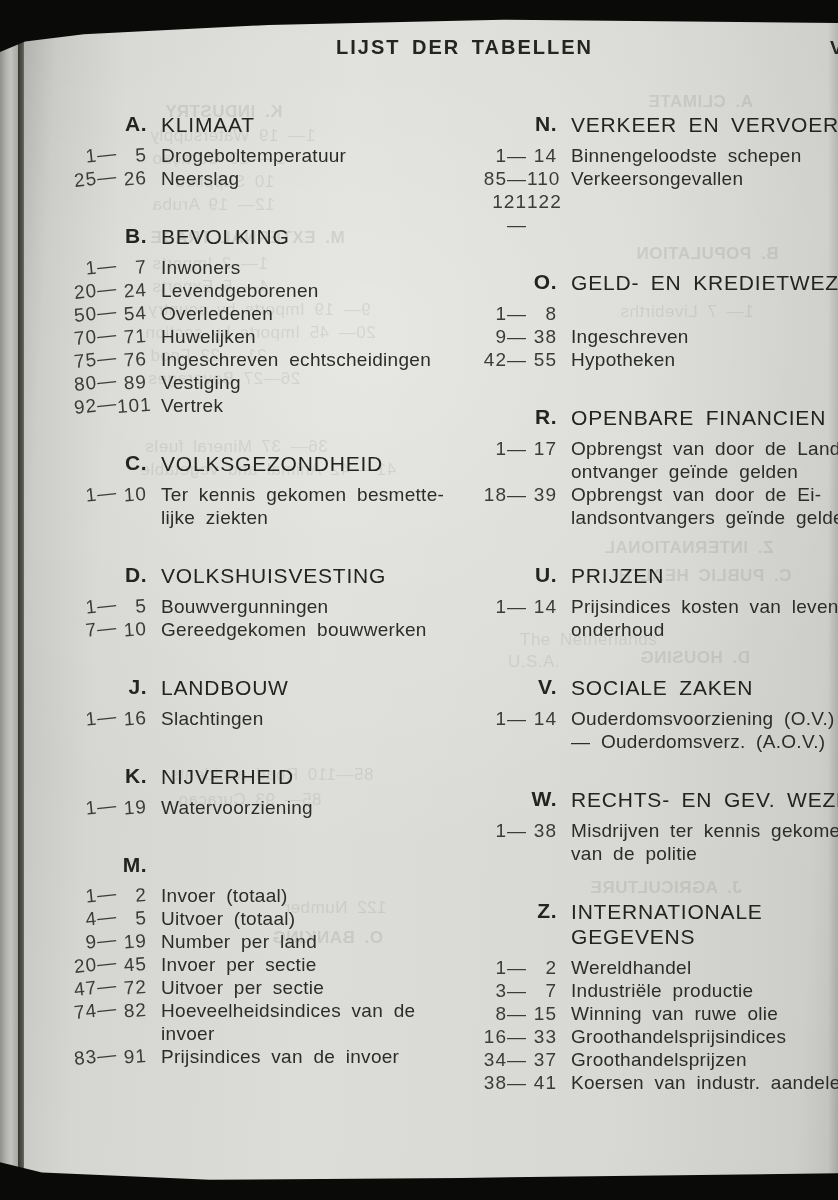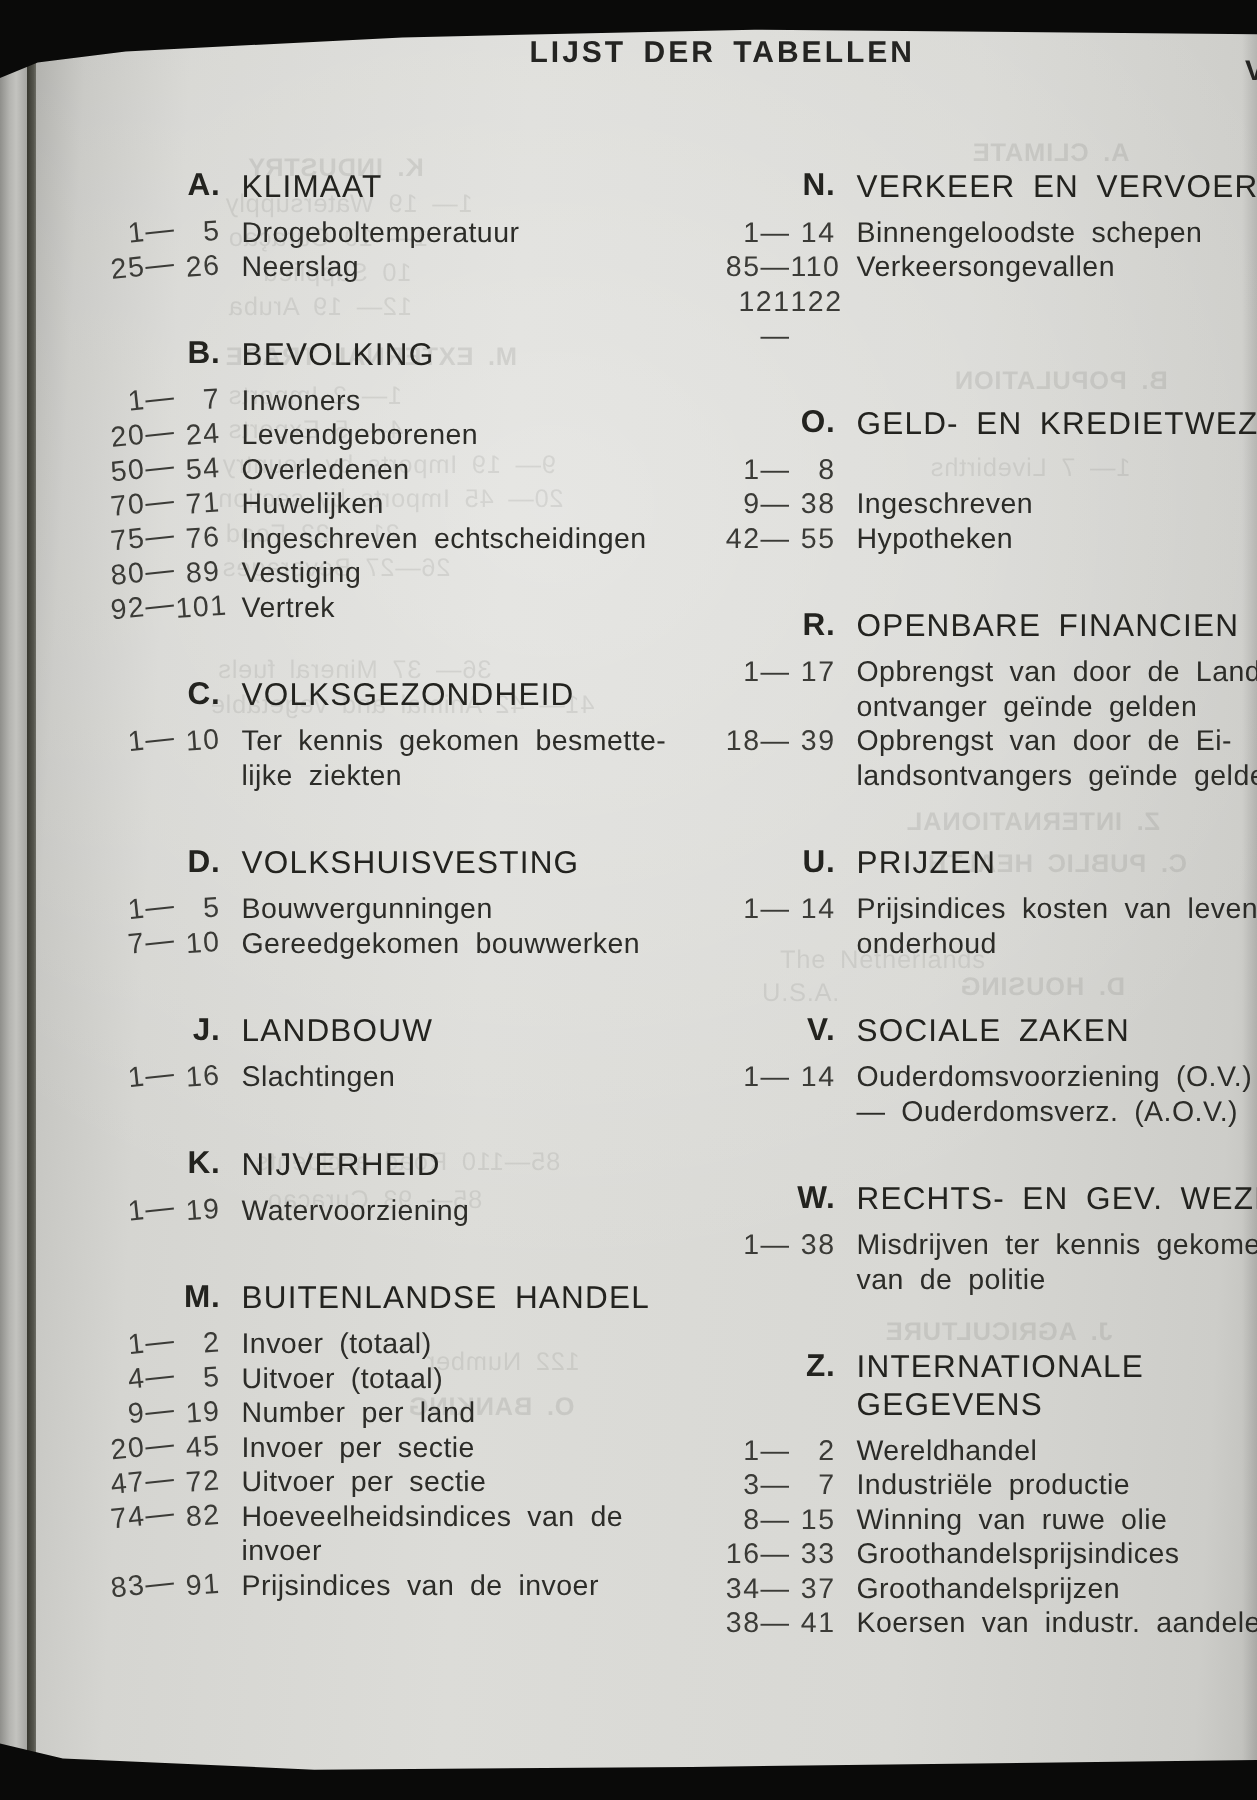--- a/index.html
+++ b/index.html
@@ -48,22 +48,22 @@
   .ghost{
     position:absolute;color:#6d6d68;opacity:0.14;white-space:nowrap;
     font-size:17px;letter-spacing:0.5px;word-spacing:4px;
   }
   .ghost.mir{transform:scaleX(-1);}
   .ghost.hd{font-weight:700;opacity:0.16;}
 
   
   .content{position:absolute;inset:0;z-index:5;color:#2e2e2c;}
   .pg-title{
-    position:absolute;left:312px;top:24px;
-    font-size:20px;font-weight:700;letter-spacing:2px;word-spacing:4px;color:#242422;margin-left:17px;
+    position:absolute;left:312px;top:36px;
+    font-size:20px;font-weight:700;letter-spacing:2px;word-spacing:4px;color:#242422;
   }
   .pg-num{
     position:absolute;left:806px;top:37px;
     font-size:19px;font-weight:700;color:#242422;
   }
 
   .col{position:absolute;top:112px;width:392px;}
   .col-left{left:45px;}
   .col-right{left:455px;}
 
@@ -243,21 +243,20 @@
             <div class="entry">
               <span class="from">1—</span>
               <span class="to">19</span>
               <span class="label">Watervoorziening</span>
             </div>
           </div>
           <div class="section">
             <div class="sec-head">
               <span class="sec-spacer"></span>
               <span class="sec-letter">M.</span>
-              <span class="sec-title">BUITENLANDSE HANDEL</span>
             </div>
             <div class="entry">
               <span class="from">1—</span>
               <span class="to">2</span>
               <span class="label">Invoer (totaal)</span>
             </div>
             <div class="entry">
               <span class="from">4—</span>
               <span class="to">5</span>
               <span class="label">Uitvoer (totaal)</span>

